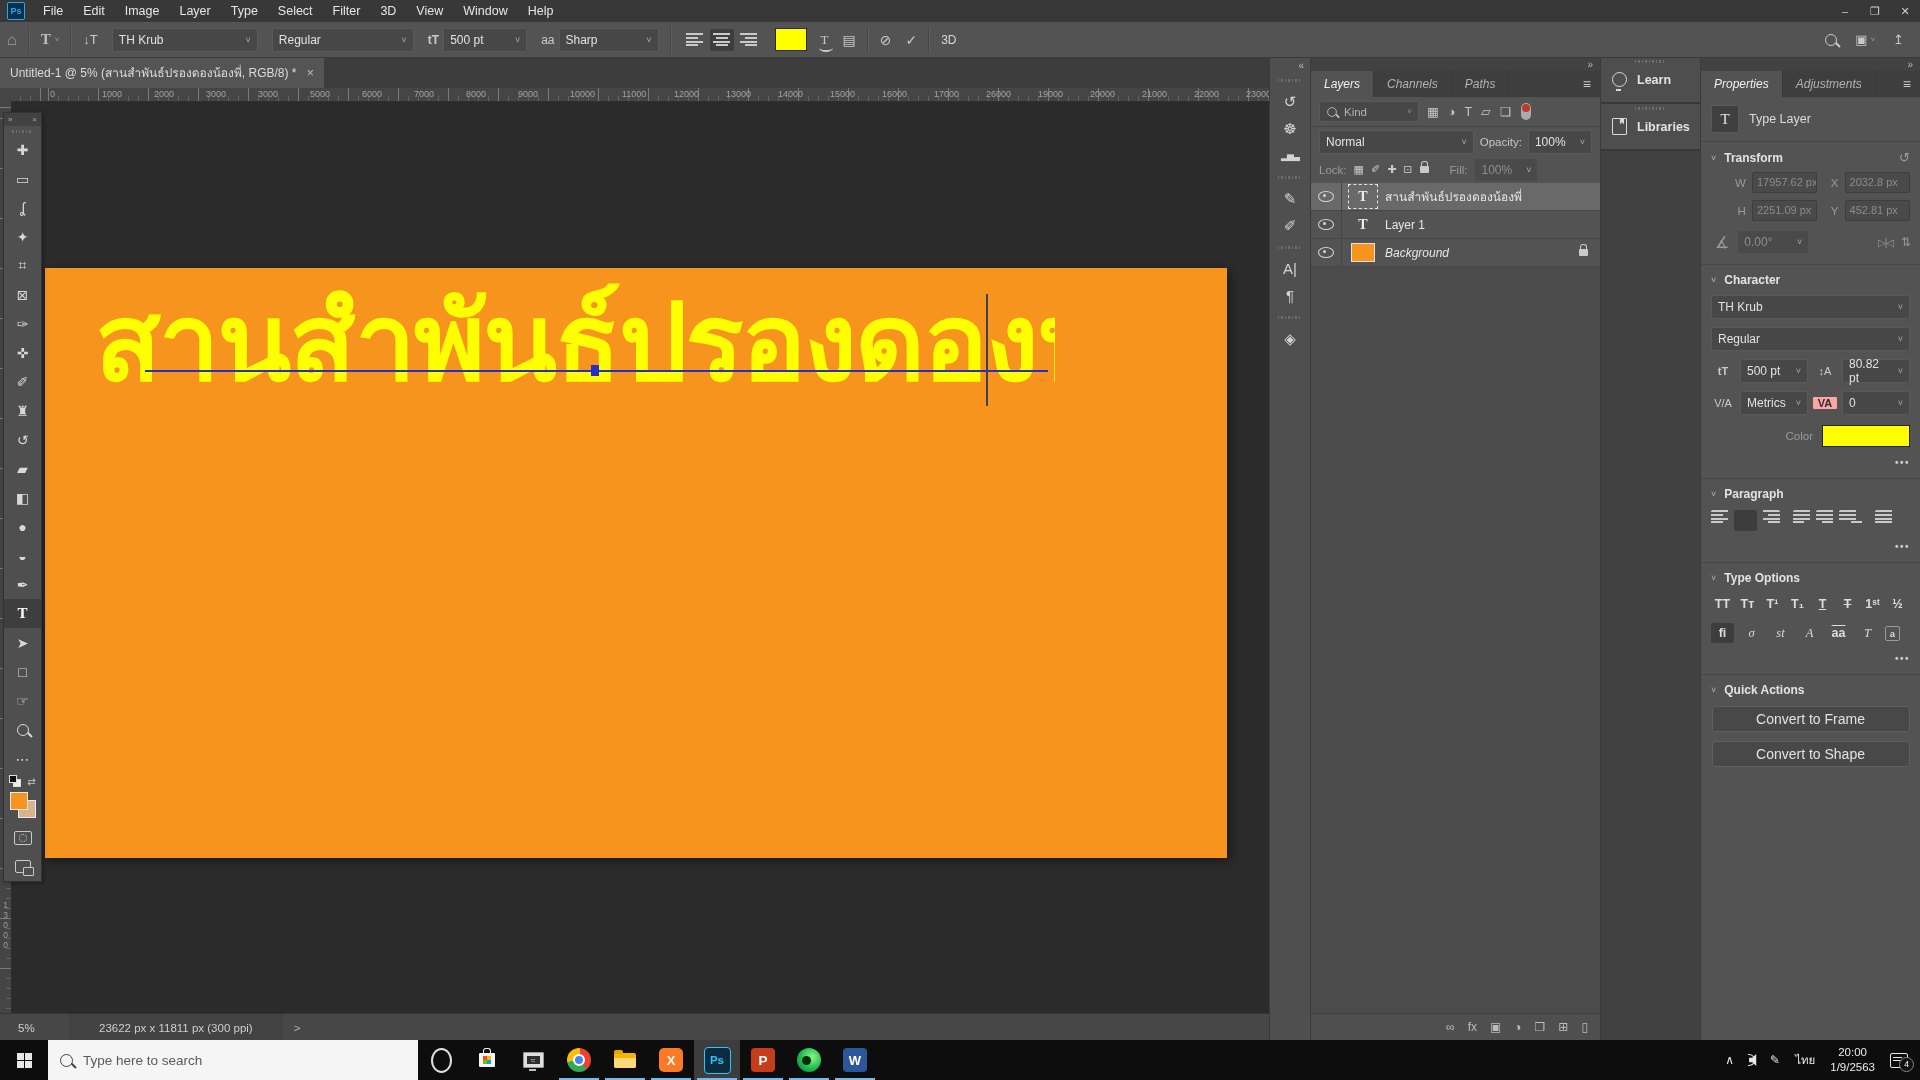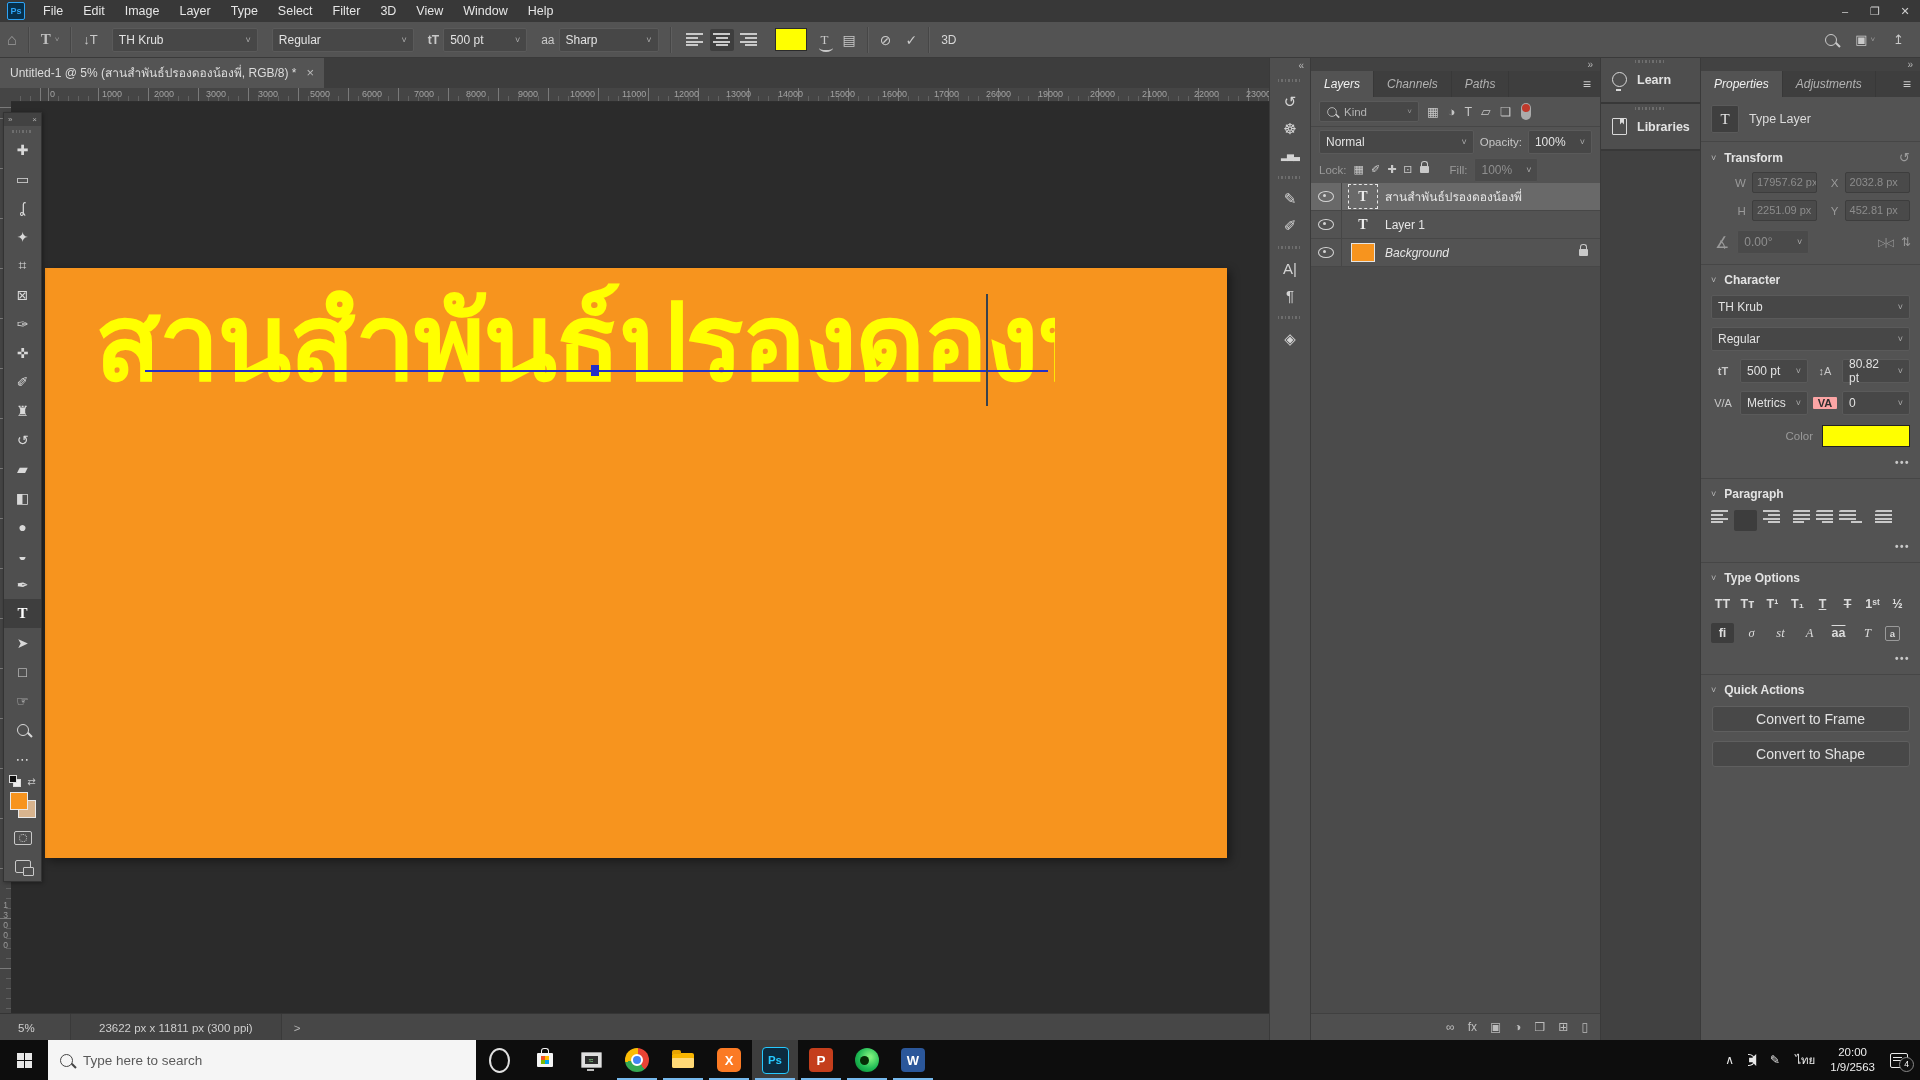--- a/index.html
+++ b/index.html
@@ -193,21 +193,21 @@
   .tobtn.ov{text-decoration:overline;}
   .tobtn.box{border:1px solid #9A9A9A;min-width:13px;height:13px;font-size:9.5px;}
   .qbtn{width:196px;height:24px;margin:9px auto 0;background:#484848;border:1px solid #5F5F5F;border-radius:3px;
         display:flex;align-items:center;justify-content:center;font-size:14px;color:#E2E2E2;}
 
   
   #taskbar{left:0;top:1040px;width:1920px;height:40px;background:#0D0D0D;display:flex;align-items:stretch;z-index:30;}
   .tb-start{width:48px;display:flex;align-items:center;justify-content:center;}
   .winlogo{width:15px;height:15px;display:grid;grid-template-columns:7px 7px;grid-template-rows:7px 7px;gap:1px;}
   .winlogo i{background:#E8E8E8;display:block;}
-  .tb-search{width:428px;background:#F5F5F5;display:flex;align-items:center;gap:10px;padding:0 12px;box-sizing:border-box;}
+  .tb-search{width:370px;background:#F5F5F5;display:flex;align-items:center;gap:10px;padding:0 12px;box-sizing:border-box;}
   .tb-search .mag{border-color:#444;width:11px;height:11px;}
   .tb-search .mag::after{background:#444;}
   .tb-search .ph{font-size:13.5px;color:#5A5A5A;}
   .tb-app{width:46px;display:flex;align-items:center;justify-content:center;position:relative;}
   .tb-app.open::after{content:'';position:absolute;left:3px;right:3px;bottom:0;height:2px;background:#76B9ED;}
   .tb-app.activeapp{background:#3D3D3D;}
   .cortana{width:17px;height:21px;border:2px solid #E0E0E0;border-radius:50%;}
   .storebag{width:16px;height:14px;background:#F5F5F5;border-radius:1px;position:relative;}
   .storebag::before{content:'';position:absolute;top:-5px;left:4px;width:6px;height:5px;border:1.5px solid #F5F5F5;border-bottom:none;border-radius:3px 3px 0 0;}
   .storebag::after{content:'';position:absolute;left:4px;top:3px;width:8px;height:8px;background:conic-gradient(#FFB900 0 90deg,#00A4EF 90deg 180deg,#7FBA00 180deg 270deg,#F25022 270deg);}

